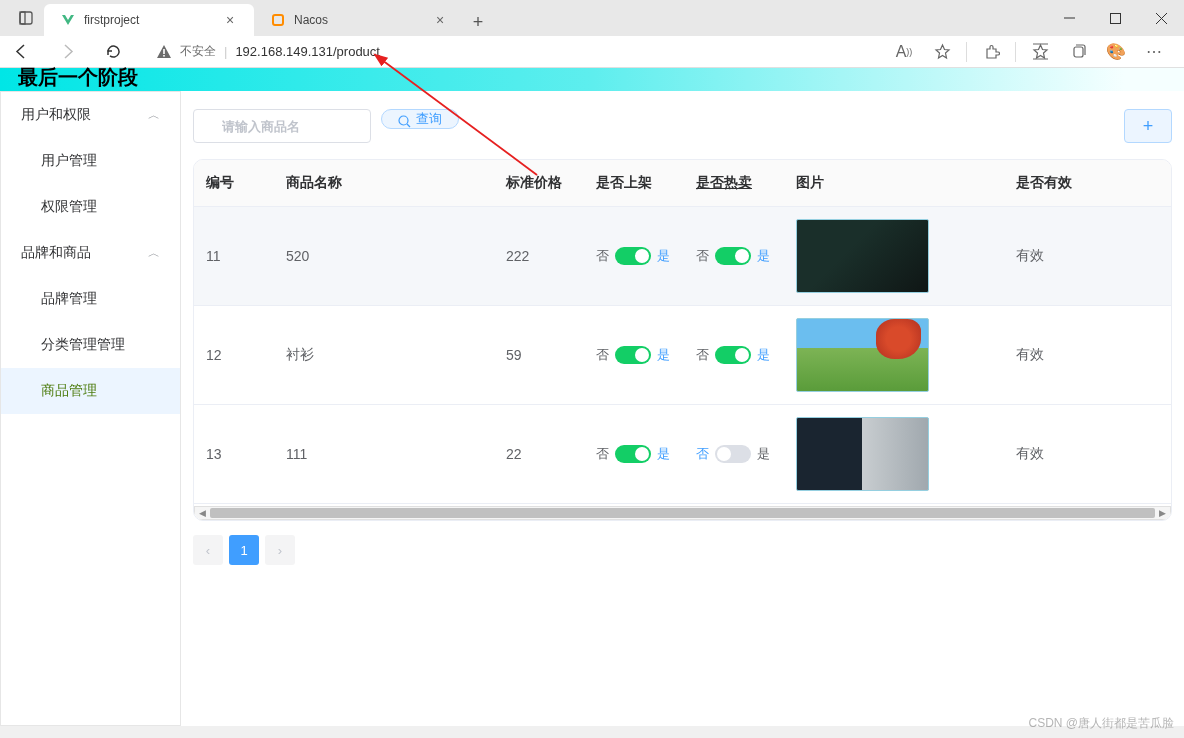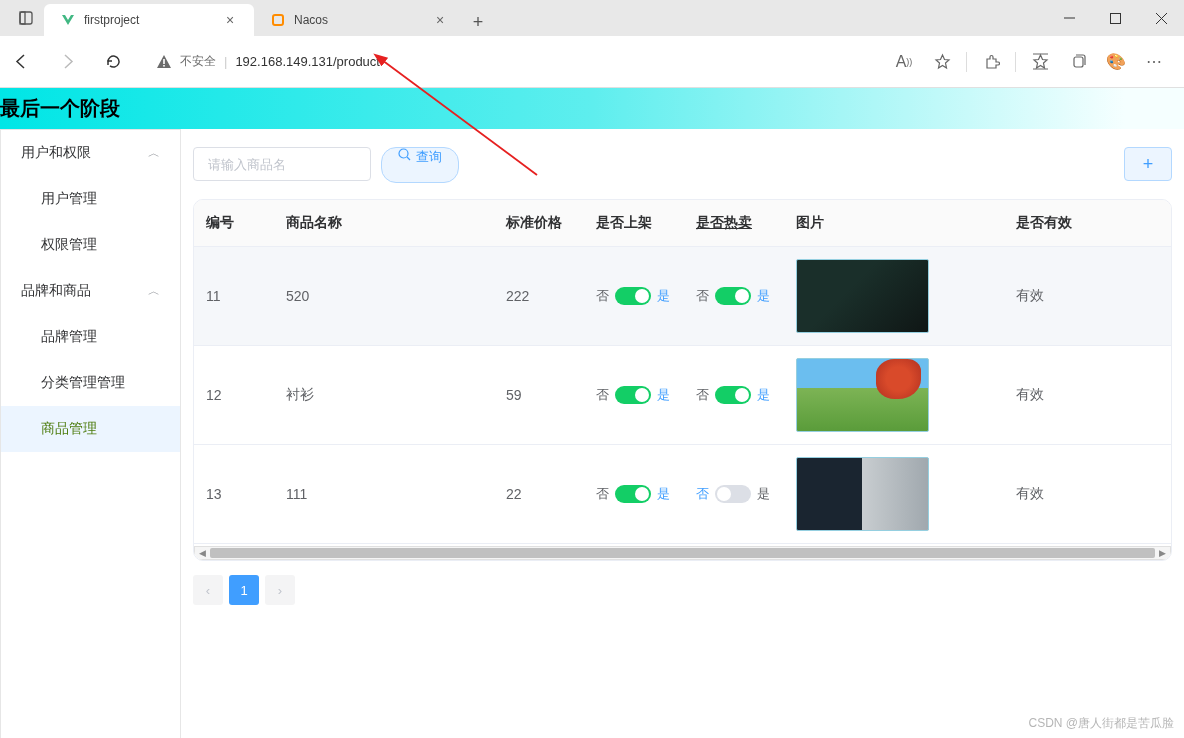--- a/index.html
+++ b/index.html
@@ -8,47 +8,47 @@
     .sys-btn { width: 36px; height: 36px; display: flex; align-items: center; justify-content: center; cursor: default; }
     .tab { display: flex; align-items: center; height: 32px; padding: 0 16px; gap: 8px; font-size: 12px; color: #444; border-radius: 6px 6px 0 0; min-width: 210px; }
     .tab.active { background: #fff; }
     .tab-icon { width: 16px; height: 16px; display: flex; align-items: center; justify-content: center; }
     .tab-title { flex: 1; }
     .tab-close { width: 16px; height: 16px; display: flex; align-items: center; justify-content: center; color: #666; font-size: 14px; }
     .new-tab { width: 28px; height: 28px; display: flex; align-items: center; justify-content: center; color: #555; font-size: 18px; }
     .win-controls { margin-left: auto; display: flex; height: 36px; }
     .win-btn { width: 46px; display: flex; align-items: center; justify-content: center; color: #333; }
     
-    .addr-bar { height: 52px; background: #fff; display: flex; align-items: center; padding: 0 4px; gap: 12px; border-bottom: 1px solid #e0e0e0; }
+    .addr-bar { height: 32px; background: #fff; display: flex; align-items: center; padding: 0 4px; gap: 12px; border-bottom: 1px solid #e0e0e0; }
     .nav-btn { width: 34px; height: 34px; display: flex; align-items: center; justify-content: center; color: #888; }
     .nav-btn.enabled { color: #333; }
     .url-field { flex: 1; display: flex; align-items: center; height: 30px; border-radius: 15px; padding: 0 14px; gap: 8px; font-size: 13px; color: #555; }
     .insecure { color: #6b6b6b; font-size: 12px; }
     .url-divider { color: #ccc; }
     .url-text { color: #333; }
     .addr-right { display: flex; align-items: center; gap: 2px; padding-right: 8px; }
     .addr-icon { width: 36px; height: 34px; display: flex; align-items: center; justify-content: center; color: #666; }
     .addr-sep { width: 1px; height: 20px; background: #ddd; margin: 0 4px; }
     
     .page { position: relative; background: #fff; height: calc(100% - 80px); display: flex; flex-direction: column; }
-    .banner { height: 41px; background: linear-gradient(90deg, #00e6e6 0%, #5eeeee 50%, #f5ffff 95%); display: flex; align-items: center; }
+    .banner { height: 23px; background: linear-gradient(90deg, #00e6e6 0%, #5eeeee 50%, #f5ffff 95%); display: flex; align-items: flex-end; padding-left: 18px; }
     .banner-title { font-size: 20px; font-weight: 700; color: #000; }
     
     .app-body { flex: 1; display: flex; overflow: hidden; }
     .sidebar { width: 181px; background: #fff; border: 1px solid #e6e6e6; font-size: 14px; }
     .menu-group { display: flex; align-items: center; justify-content: space-between; padding: 14px 20px; color: #303133; cursor: pointer; }
     .menu-chevron { color: #909399; font-size: 12px; }
     .menu-item { padding: 14px 20px 14px 40px; color: #303133; cursor: pointer; }
     .menu-item.active { background: #ecf5ff; color: #4d7c0f; }
     
     .main { flex: 1; padding: 18px 12px; overflow: auto; position: relative; }
     .toolbar { display: flex; gap: 10px; margin-bottom: 16px; }
-    .search-input { width: 178px; height: 34px; padding: 0 14px; border: 1px solid #dcdfe6; border-radius: 4px; font-size: 13px; color: #333; }
+    .search-input { width: 178px; height: 34px; padding: 0 28px; border: 1px solid #dcdfe6; border-radius: 4px; font-size: 13px; color: #333; font-weight: bold; }
     .search-input::placeholder { color: #c0c4cc; }
-    .btn-query { height: 36px; padding: 0 16px; border: 1px solid #b3d8ff; background: #ecf5ff; color: #409eff; border-radius: 15px; font-size: 13px; display: flex; align-items: flex-start; gap: 5px; cursor: pointer; }
+    .btn-query { height: 20px; padding: 0 16px; border: 1px solid #b3d8ff; background: #ecf5ff; color: #409eff; border-radius: 15px; font-size: 13px; display: flex; align-items: flex-end; gap: 5px; cursor: pointer; }
     .btn-add { position: absolute; right: 12px; top: 18px; width: 48px; height: 34px; border: 1px solid #b3d8ff; background: #ecf5ff; color: #409eff; border-radius: 4px; font-size: 18px; display: flex; align-items: center; justify-content: center; cursor: pointer; }
     
     .table-wrap { border: 1px solid #ebeef5; border-radius: 10px; overflow: hidden; }
     .tbl { width: 100%; border-collapse: collapse; }
     .tbl th { background: #fafafa; text-align: left; font-weight: 700; color: #303133; font-size: 14px; padding: 14px 12px; border-bottom: 1px solid #ebeef5; }
     .tbl td { padding: 12px; border-bottom: 1px solid #ebeef5; color: #606266; font-size: 14px; vertical-align: middle; }
     .tbl tr.hovered td { background: #f5f7fa; }
     .col-id { width: 80px; }
     .col-name { width: 220px; }
     .col-price { width: 90px; }

